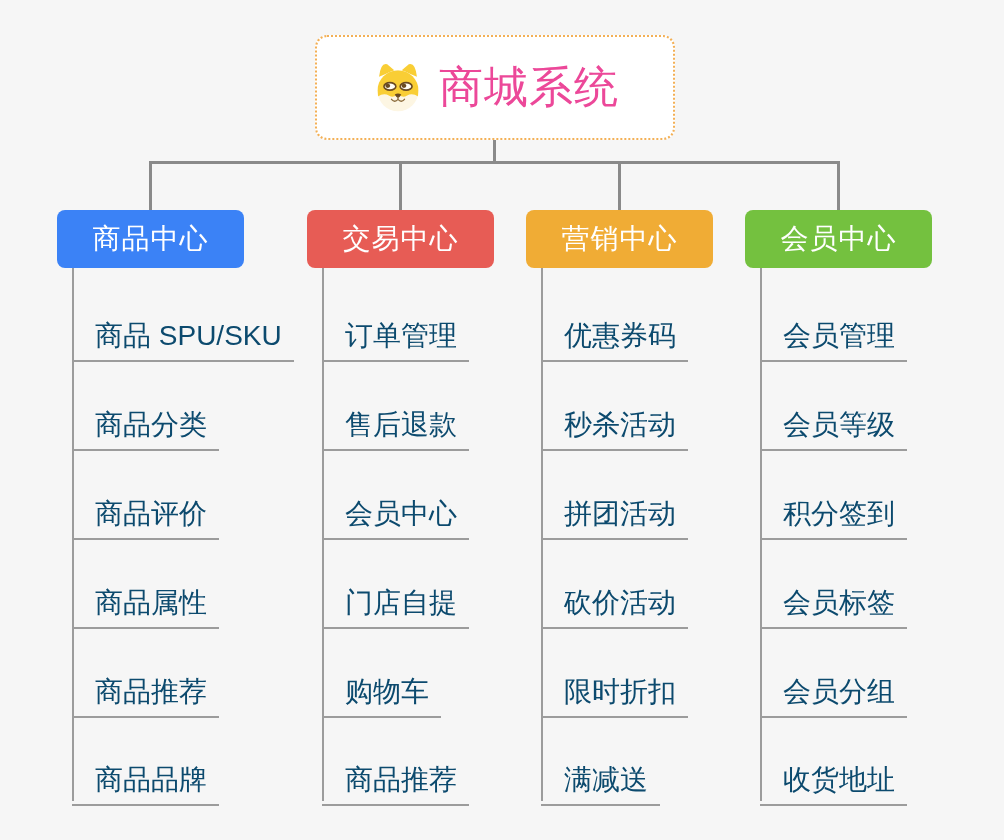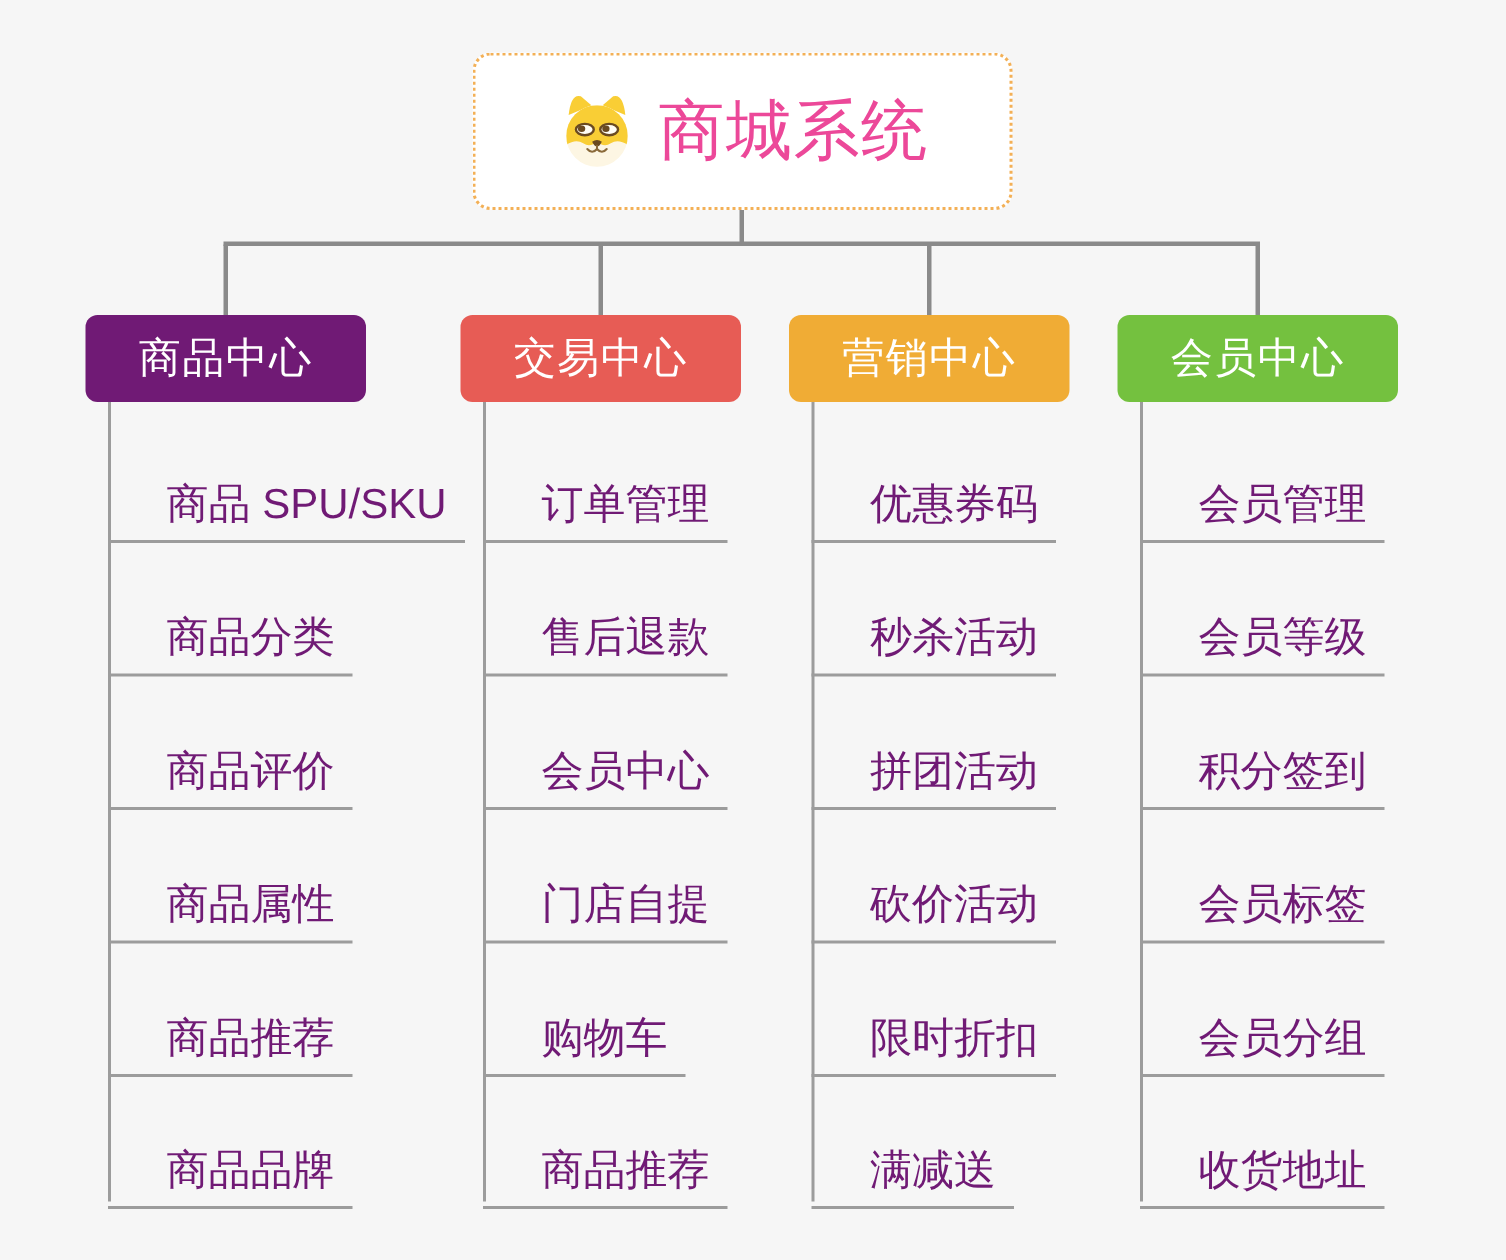--- a/index.html
+++ b/index.html
@@ -31,22 +31,22 @@
   }
   .b0{left:57px}.b1{left:307px}.b2{left:526px}.b3{left:745px}
 
   
   .coltrunk{position:absolute;top:268px;width:2px;height:533px;background:#9c9c9c;}
   .t0{left:72px}.t1{left:322px}.t2{left:541px}.t3{left:760px}
 
   
   .item{
     position:absolute;height:46px;display:flex;align-items:flex-end;
-    padding:0 12px 5px 39px;border-bottom:2px solid #9c9c9c;
-    font-size:28px;color:#701a75;white-space:nowrap;
+    padding:0 12px 5px 23px;border-bottom:2px solid #9c9c9c;
+    font-size:28px;color:#0c4a6e;white-space:nowrap;
   }
   .i0{left:72px}.i1{left:322px}.i2{left:541px}.i3{left:760px}
   .r0{top:309px}.r1{top:398px}.r2{top:487px}.r3{top:576px}.r4{top:665px}.r5{top:753px}
 </style>
 </head>
 <body>
 
 <div class="canvas">
 
   <div class="cline root-trunk"></div>
@@ -72,21 +72,21 @@
         <ellipse cx="65" cy="47" rx="11" ry="7" fill="#fffdf5" stroke="#6a4a21" stroke-width="3"></ellipse>
         <ellipse cx="31" cy="46" rx="4.5" ry="4" fill="#6a4a21"></ellipse>
         <ellipse cx="61" cy="46" rx="4.5" ry="4" fill="#6a4a21"></ellipse>
         <path d="M44 62 Q50 58 56 62 Q53 68 50 68 Q47 68 44 62 Z" fill="#6a4a21"></path>
         <path d="M50 67 V71 M38 71 Q44 78 50 71 Q56 78 62 71" fill="none" stroke="#8a6a3a" stroke-width="2.5" stroke-linecap="round"></path>
       </svg>
     </span>
     <span class="root-label" style="color: #ec4899;">商城系统</span>
   </div>
 
-  <div class="branch b0" style="background: #701a75;">
+  <div class="branch b0" style="background: #3b82f6;">
     <span>商品中心</span>
   </div>
   <div class="branch b1" style="background: rgb(231, 92, 85);">
     <span>交易中心</span>
   </div>
   <div class="branch b2" style="background: rgb(240, 172, 53);">
     <span>营销中心</span>
   </div>
   <div class="branch b3" style="background: rgb(116, 193, 63);">
     <span>会员中心</span>

